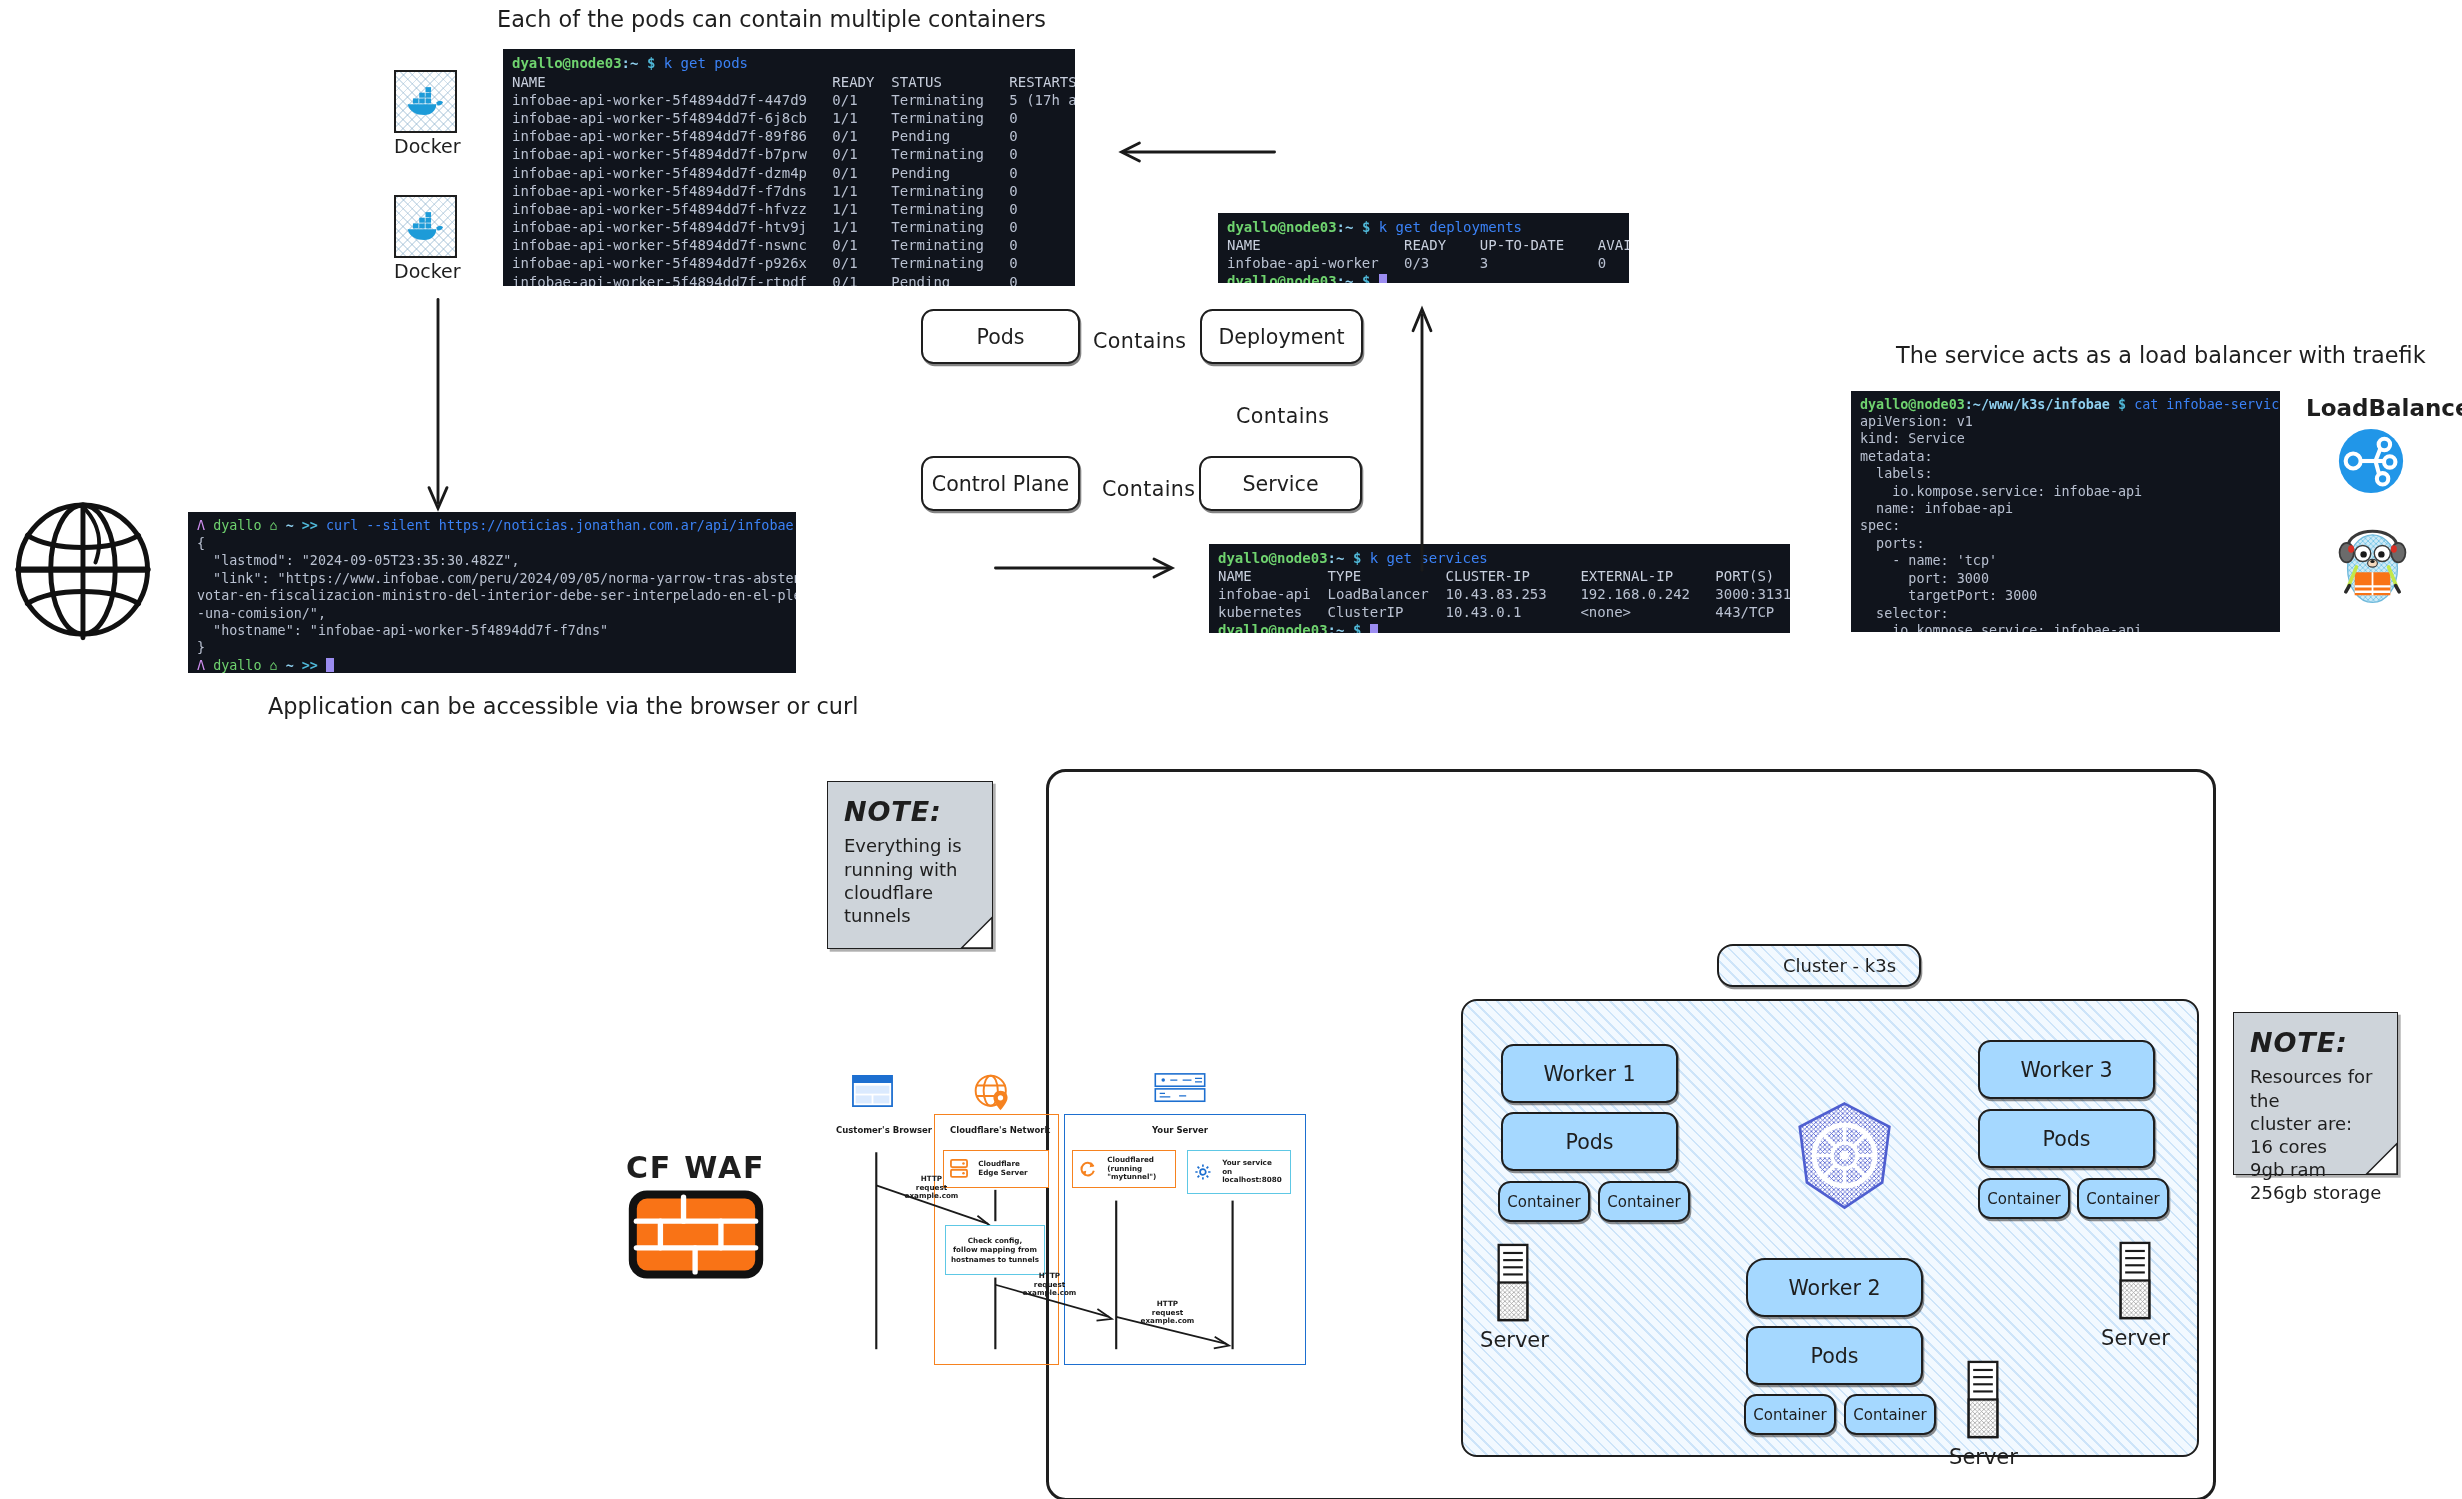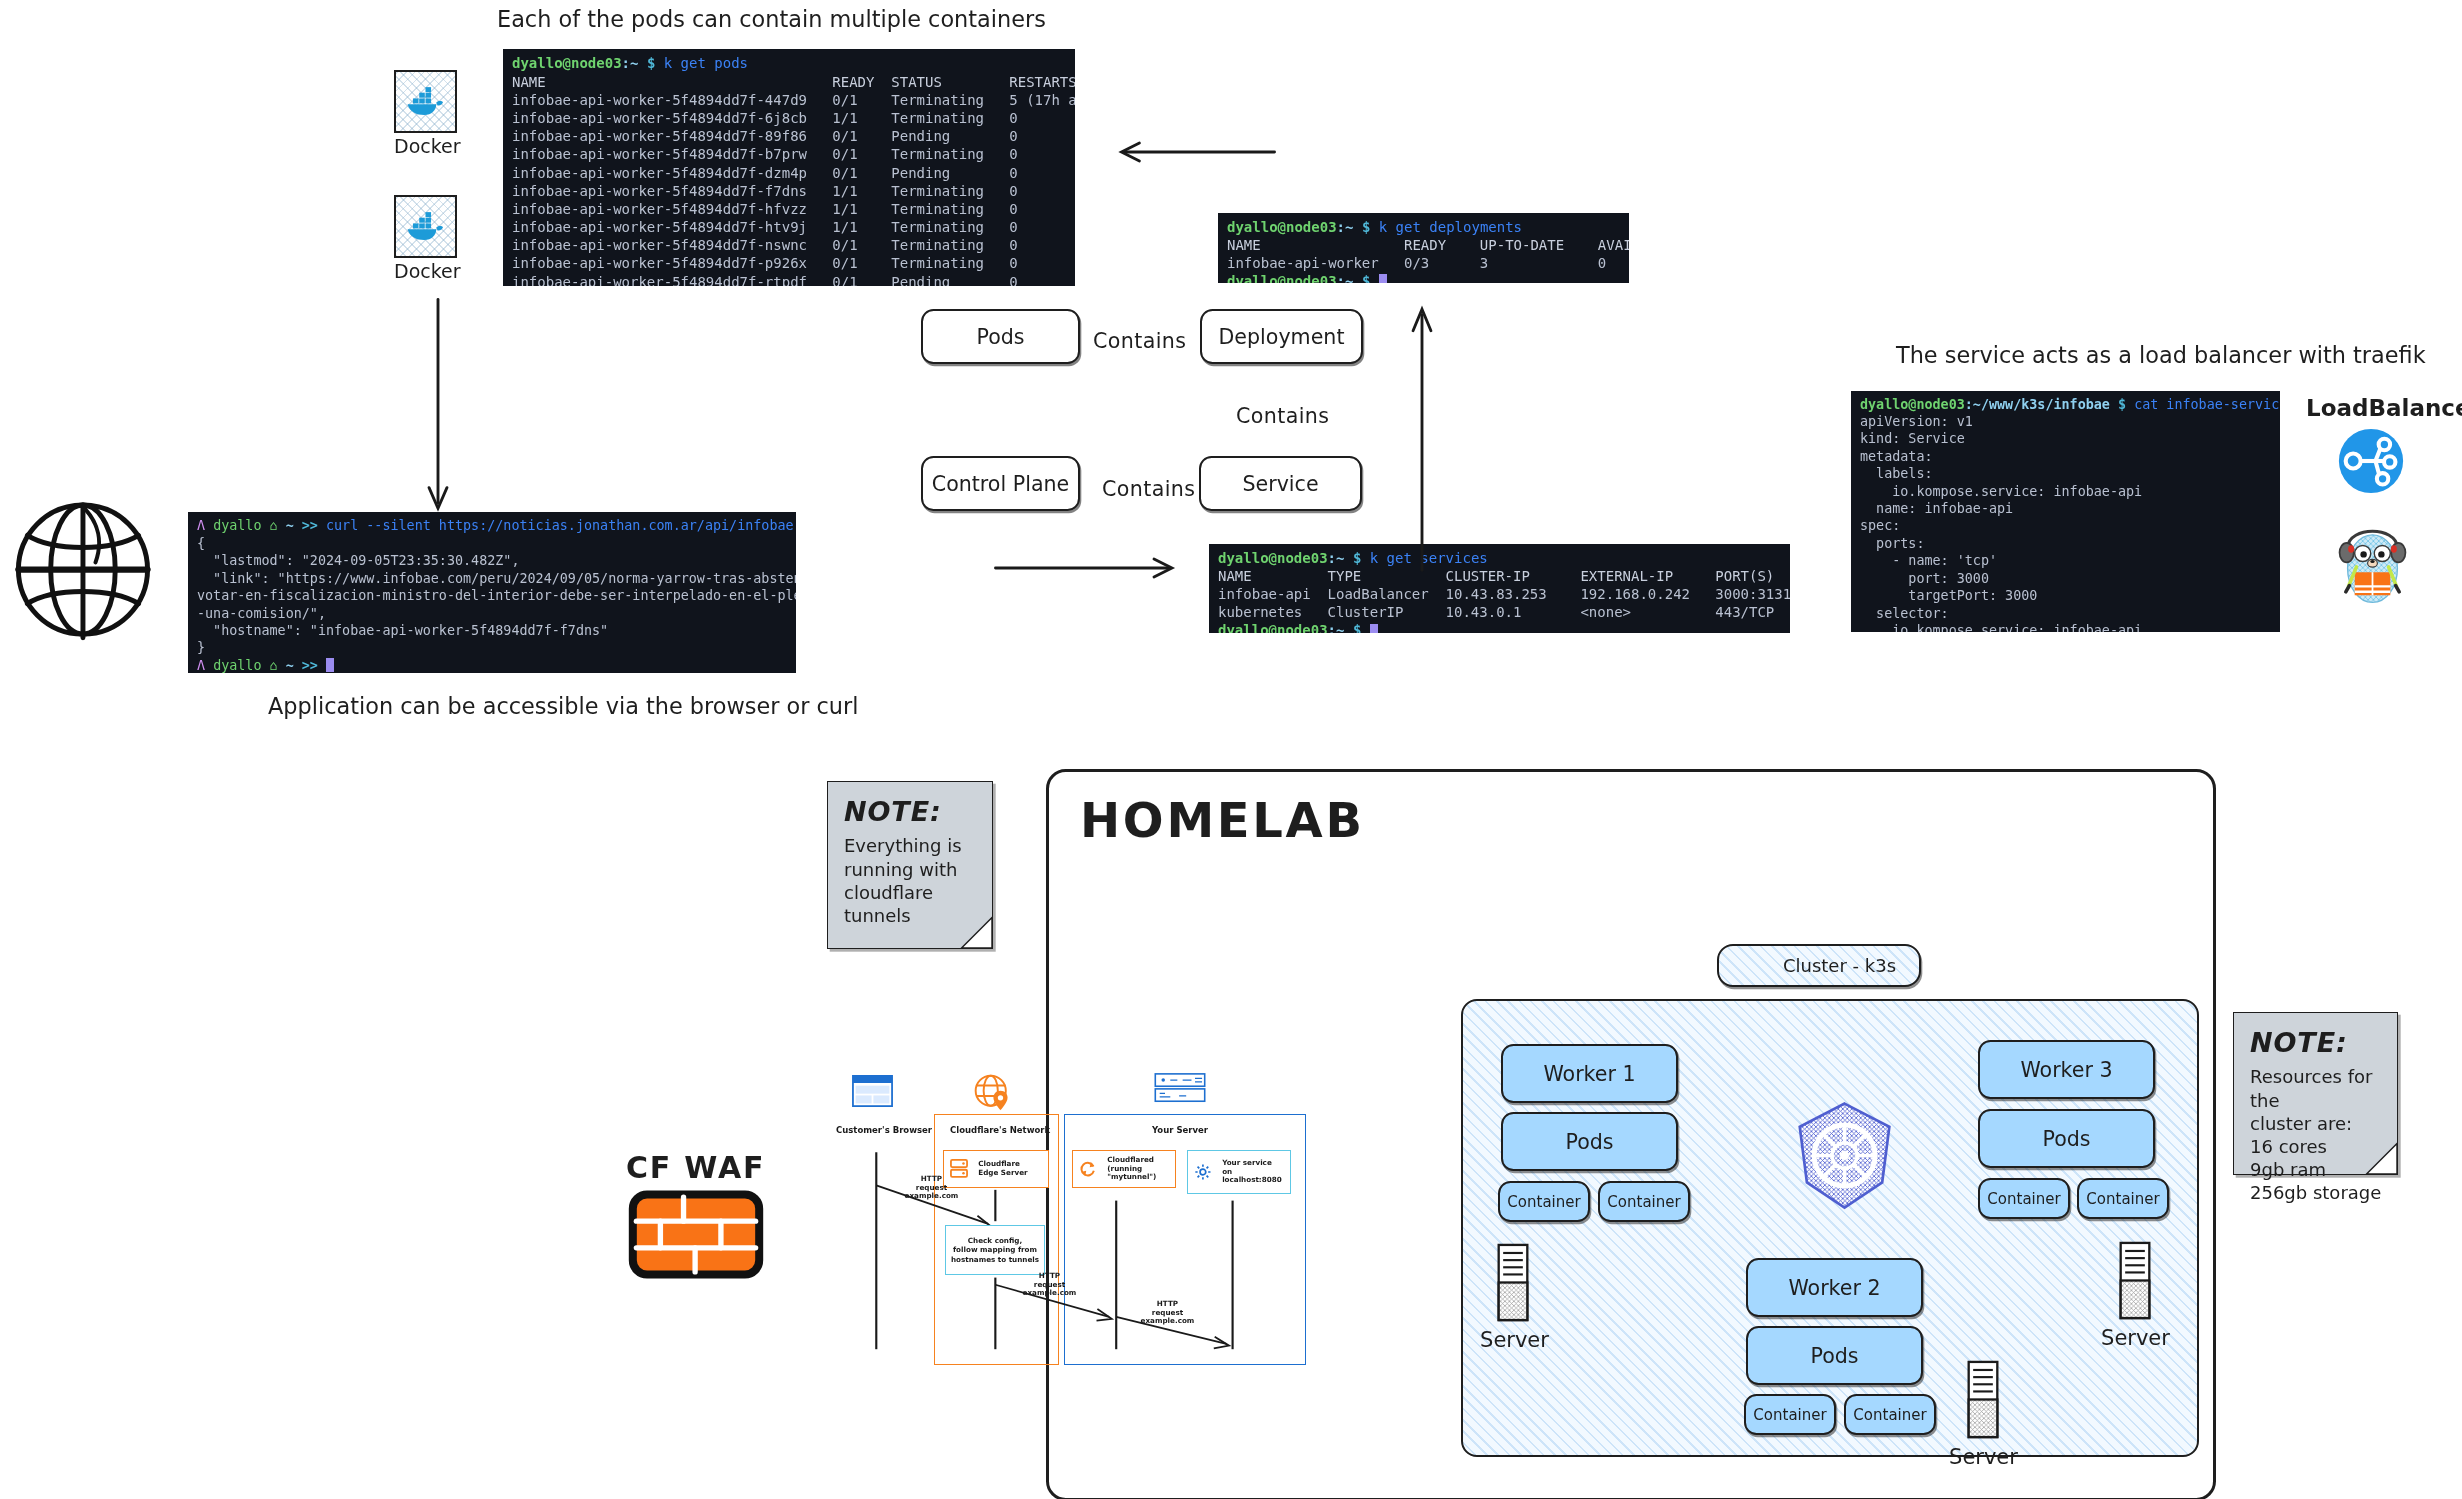--- a/index.html
+++ b/index.html
@@ -439,21 +439,20 @@
 16 cores
 9gb ram
 256gb storage</span>
     <span class="fold"></span>
     <svg class="fold-line" viewBox="0 0 48 48">
       <path d="M48 14 L14 48 L48 48 Z" fill="#ffffff" stroke="#1e1e1e" stroke-width="1.6"></path>
     </svg>
   </div>
 
   <div class="abs homelab-frame" style="left:1046px; top:769px; width:1170px; height:732px;"></div>
-  <div class="abs homelab-title" style="left:1080px; top:792px;">HOMELAB</div>
 
   <div class="abs cf-waf-title" style="left:626px; top:1150px;">CF WAF</div>
   <div class="abs" style="left:628px; top:1190px;">
     <svg width="136" height="89" viewBox="0 0 152 100">
       <rect x="5" y="5" width="142" height="90" rx="16" fill="#f97316" stroke="#111" stroke-width="9"></rect>
       <g stroke="#ffffff" stroke-width="6" stroke-linecap="round">
         <path d="M9 35 H143"></path>
         <path d="M9 65 H143"></path>
         <path d="M62 8 V35"></path>
         <path d="M36 35 V65"></path>
@@ -643,21 +642,21 @@
       <g stroke="#1a1a1a" stroke-width="2.4">
         <line x1="8" y1="11" x2="30" y2="11"></line>
         <line x1="8" y1="19" x2="30" y2="19"></line>
         <line x1="8" y1="27" x2="30" y2="27"></line>
         <line x1="8" y1="35" x2="30" y2="35"></line>
       </g>
     </svg>
   </div>
   <div class="abs server-label" style="left:2097px; top:1326px; width:77px;">Server</div>
 
-  <div class="abs bbox" style="left:1746px; top:1258px; width:177px; height:59px;">
+  <div class="abs bbox" style="left:1746px; top:1258px; width:177px; height:59px;border-radius:19px;">
     <span style="font-size:20.6px;">Worker 2</span>
   </div>
   <div class="abs bbox" style="left:1746px; top:1326px; width:177px; height:59px;">
     <span style="font-size:20.6px;">Pods</span>
   </div>
   <div class="abs bbox" style="left:1744px; top:1394px; width:92px; height:41px;">
     <span style="font-size:15px;">Container</span>
   </div>
   <div class="abs bbox" style="left:1844px; top:1394px; width:92px; height:41px;">
     <span style="font-size:15px;">Container</span>

